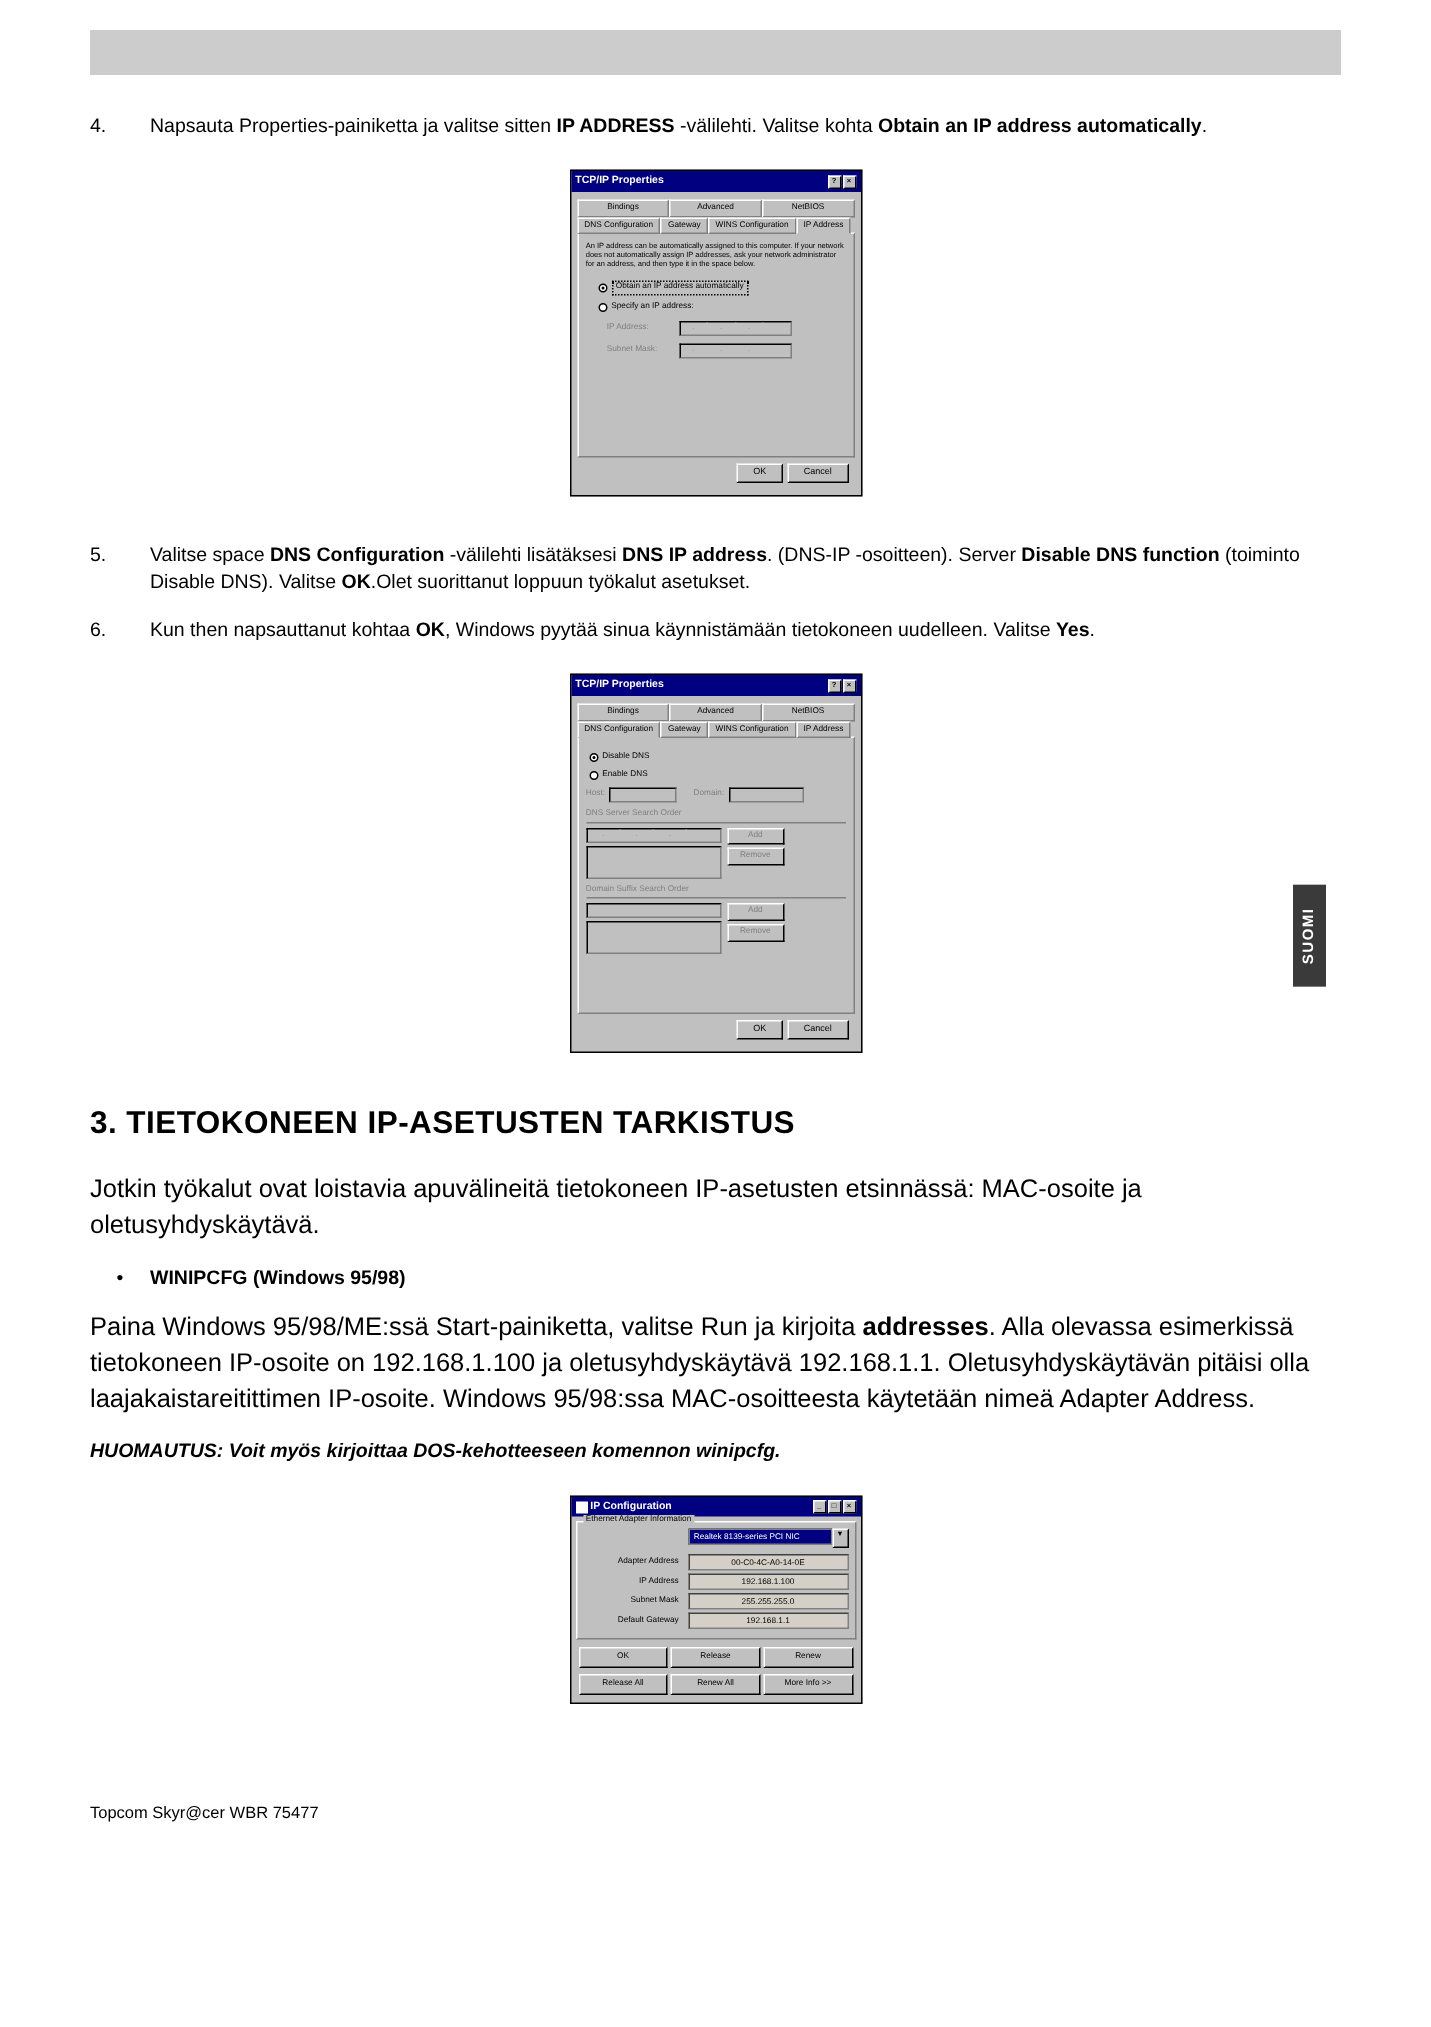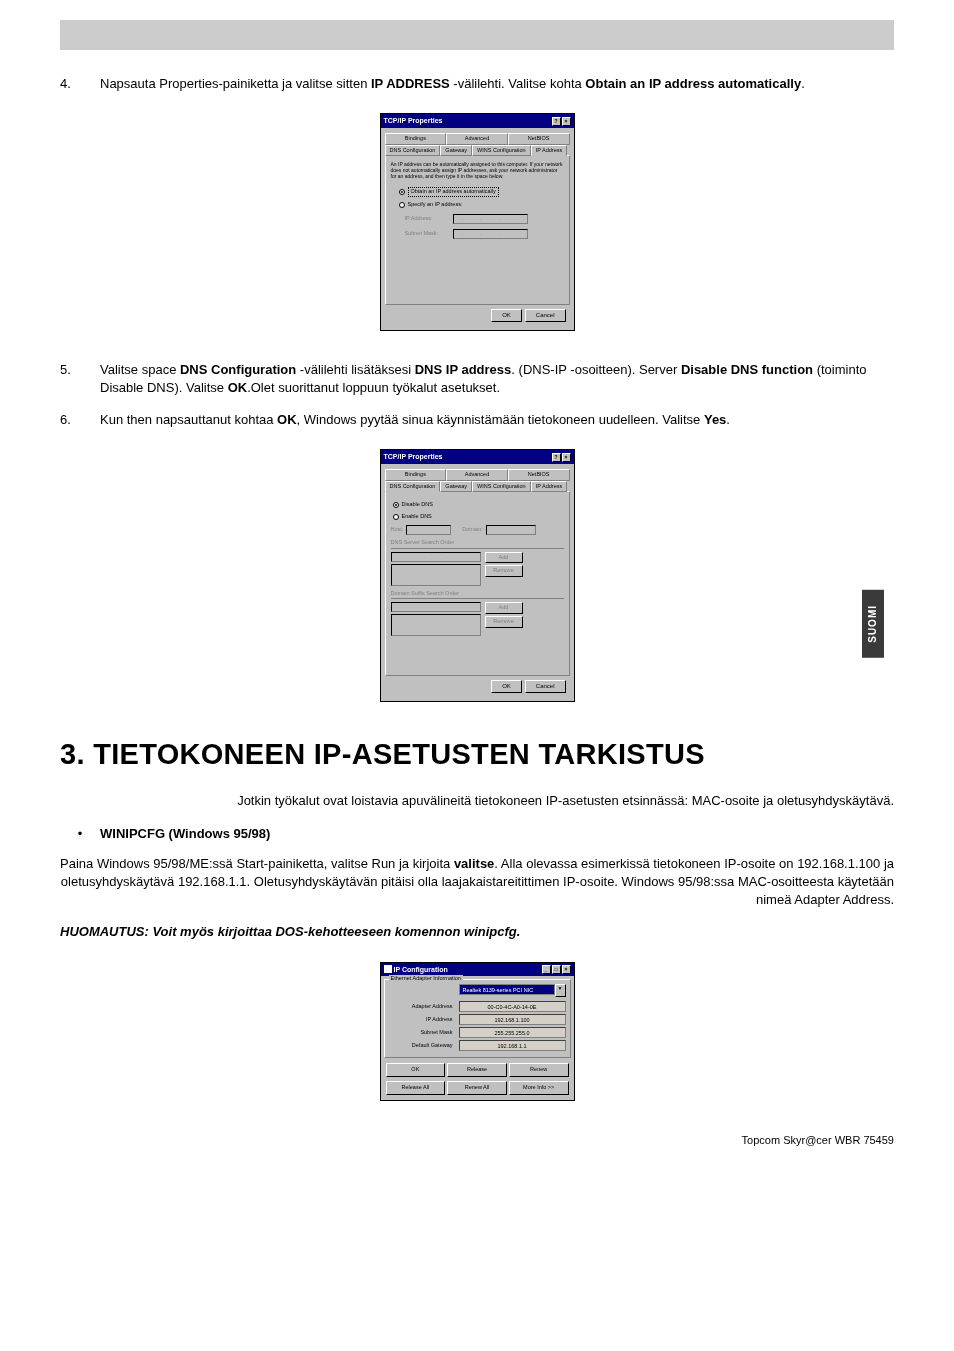--- a/index.html
+++ b/index.html
@@ -114,46 +114,46 @@
     }
     .side-btns { display: inline-flex; flex-direction: column; gap: 2px; vertical-align: top; }
     .small-btn {
       background: #c0c0c0;
       border: 1px solid #fff;
       border-right-color:#000; border-bottom-color:#000;
       padding: 1px 6px; font-size: 5.5px; color: #808080;
       width: 38px; text-align: center;
     }
     h2.section-title {
-      font-size: 29px;
+      font-size: 21px;
       font-weight: bold;
       margin: 32px 0 18px 0;
       letter-spacing: 0.3px;
     }
-    .body-p { margin-bottom: 14px; font-size: 13px; text-align: right; }
+    .body-p { margin-bottom: 14px; font-size: 17px; }
     .bullet-item { display: flex; margin-bottom: 12px; }
     .bullet-item .bul { width: 40px; text-align: center; flex-shrink: 0; }
     .note { font-weight: bold; font-style: italic; margin: 14px 0 20px 0; }
     .side-tab {
       position: absolute;
       right: 10px;
       top: 570px;
       background: #3a3a3a;
       color: #fff;
       writing-mode: vertical-rl;
       transform: rotate(180deg);
       padding: 15px 4px;
       font-size: 10px;
       font-weight: bold;
       letter-spacing: 1px;
     }
     .page-wrap { position: relative; }
     .footer {
-      display: flex; justify-content: flex-end;
-      font-size: 11px; margin-top: 32px;
+      display: flex; justify-content: flex-start;
+      font-size: 11px; margin-top: 66px;
     }
     .ipconfig-dialog {
       width: 195px;
       margin: 20px auto 10px auto;
       background: #c0c0c0;
       border: 1px solid #000;
       font-size: 6px;
       font-family: Tahoma, Arial, sans-serif;
     }
     .ipc-title {
@@ -368,21 +368,21 @@
 <h2 class="section-title">3. TIETOKONEEN IP-ASETUSTEN TARKISTUS</h2>
 
 <p class="body-p">Jotkin työkalut ovat loistavia apuvälineitä tietokoneen IP-asetusten etsinnässä: MAC-osoite ja oletusyhdyskäytävä.</p>
 
 <div class="bullet-item">
   <div class="bul">•</div>
   <div><b>WINIPCFG (Windows 95/98)</b></div>
 </div>
 
 <p class="body-p">
-  <span>Paina Windows 95/98/ME:ssä Start-painiketta, valitse Run ja kirjoita </span><b>valitse</b><span>. Alla olevassa esimerkissä tietokoneen IP-osoite on 192.168.1.100 ja oletusyhdyskäytävä 192.168.1.1. Oletusyhdyskäytävän pitäisi olla laajakaistareitittimen IP-osoite. Windows 95/98:ssa MAC-osoitteesta käytetään nimeä Adapter Address.</span>
+  <span>Paina Windows 95/98/ME:ssä Start-painiketta, valitse Run ja kirjoita </span><b>addresses</b><span>. Alla olevassa esimerkissä tietokoneen IP-osoite on 192.168.1.100 ja oletusyhdyskäytävä 192.168.1.1. Oletusyhdyskäytävän pitäisi olla laajakaistareitittimen IP-osoite. Windows 95/98:ssa MAC-osoitteesta käytetään nimeä Adapter Address.</span>
 </p>
 
 <p class="note">HUOMAUTUS: Voit myös kirjoittaa DOS-kehotteeseen komennon winipcfg.</p>
 
 <div class="ipconfig-dialog">
   <div class="ipc-title">
     <span style="display:flex;align-items:center;gap:2px">
       <span style="width:8px;height:8px;background:#fff;display:inline-block"></span>
       <span>IP Configuration</span>
     </span>
@@ -424,16 +424,16 @@
     <div class="ipc-btns">
       <div class="ipc-btn">Release All</div>
       <div class="ipc-btn">Renew All</div>
       <div class="ipc-btn">More Info &gt;&gt;</div>
     </div>
   </div>
 </div>
 
 <div class="footer">
   <span>Topcom Skyr@cer WBR 754</span>
-  <span>59</span>
+  <span>77</span>
 </div>
 
 </div>
 
 </body></html>

